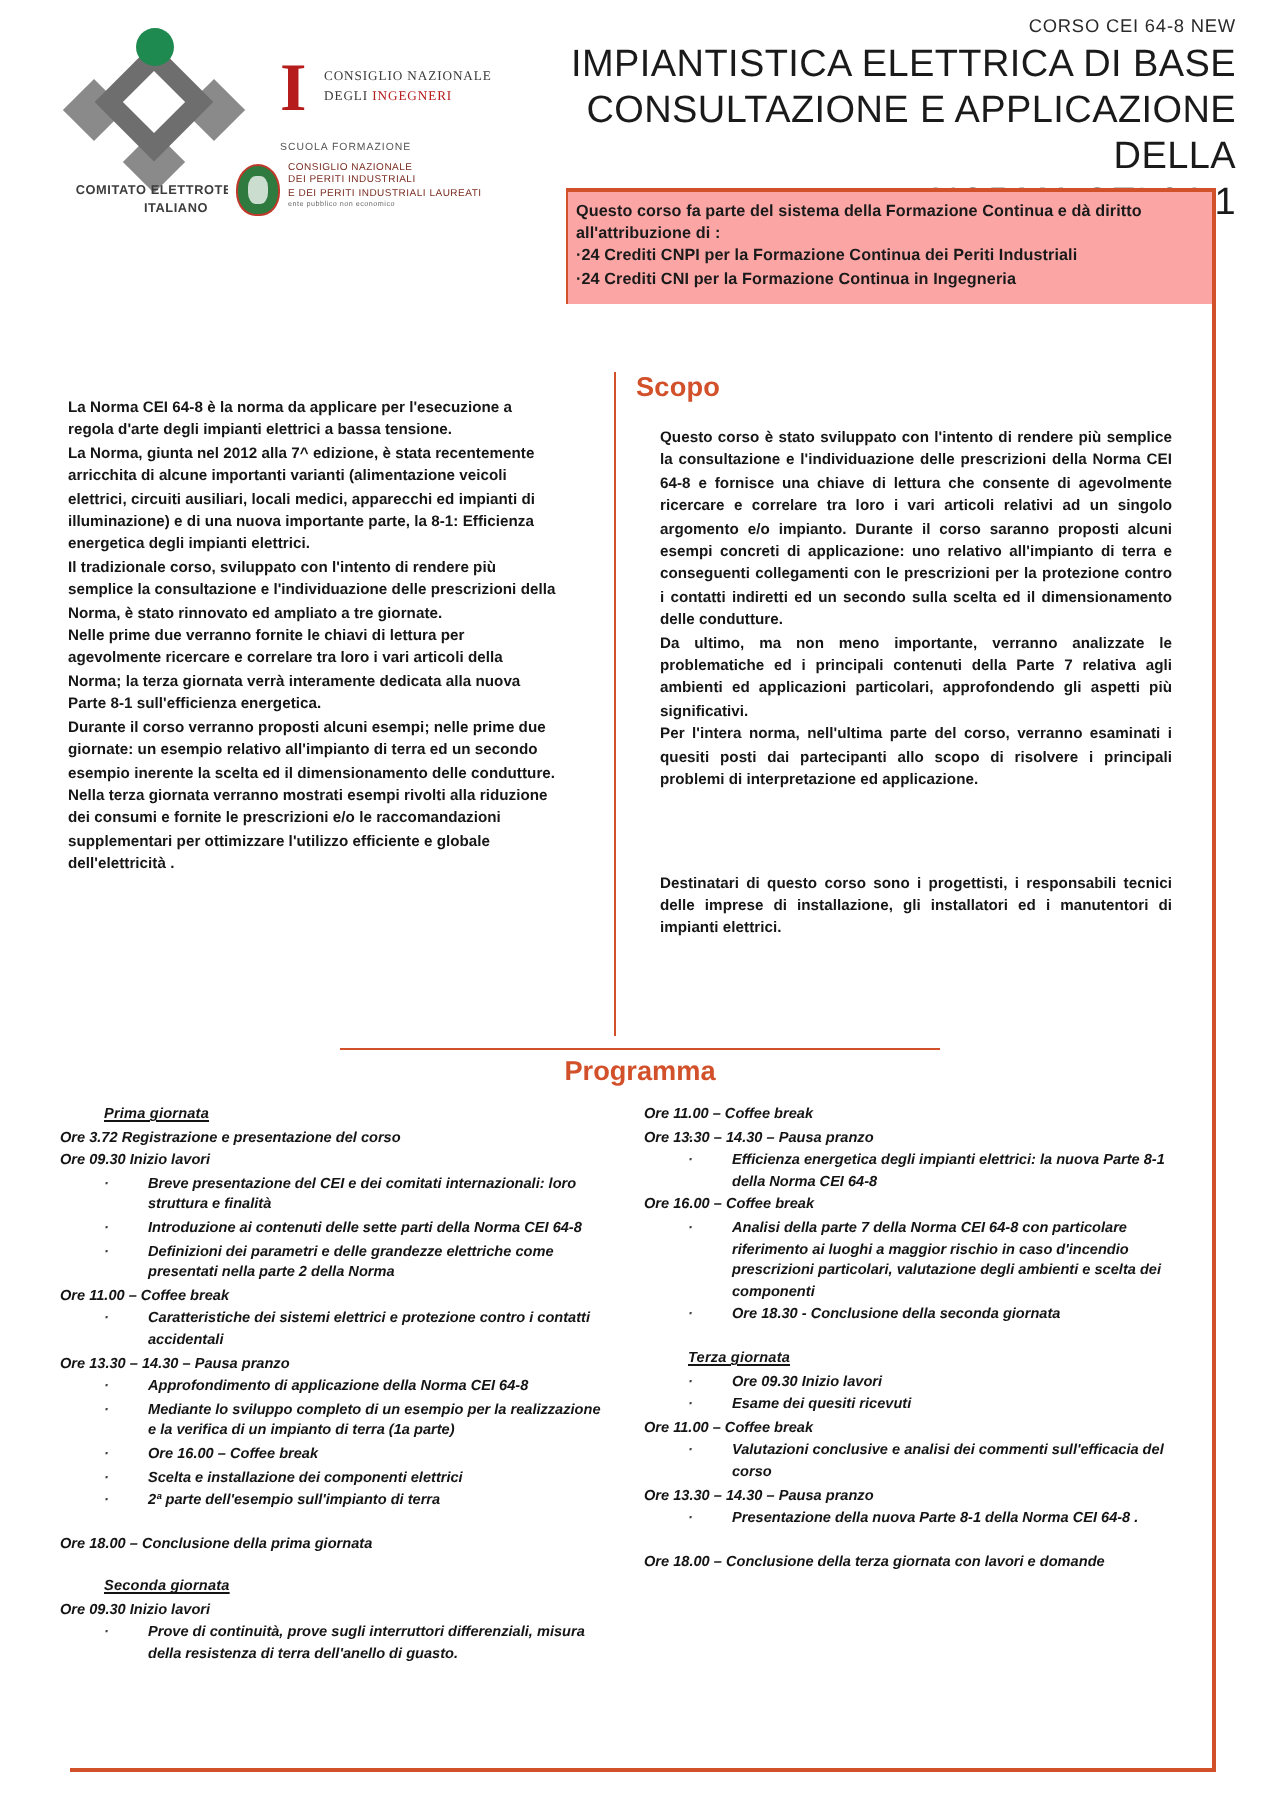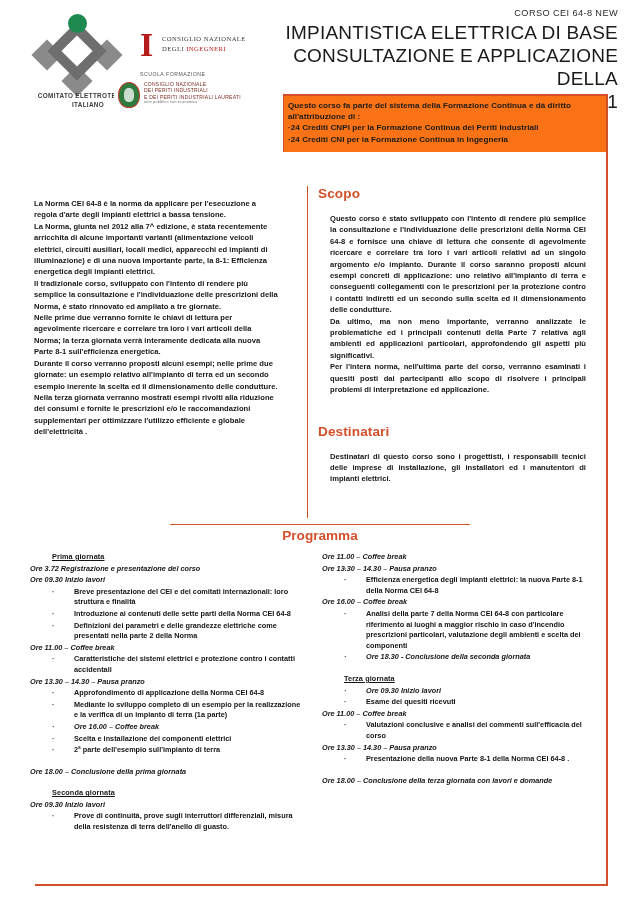--- a/index.html
+++ b/index.html
@@ -182,21 +182,21 @@
   }
 
   
   .info-box {
     position: absolute;
     left: 283px;
     top: 94px;
     width: 325px;
     padding: 4px 6px 7px 4px;
     box-sizing: border-box;
-    background: #f97316;
+    background: #fca5a5;
     border-top: 2.2px solid #d2502a;
     border-left: 1.6px solid #d2502a;
     border-right: 2.2px solid #d2502a;
     border-bottom: none;
   }
   .info-box p {
     margin: 0;
     font-size: 8.1px;
     line-height: 11.2px;
     color: #1a1a1a;
@@ -322,20 +322,21 @@
     padding: 0;
   }
   ul.items li {
     position: relative;
     font-size: 7.3px;
     line-height: 10.6px;
     font-weight: 600;
     color: #141414;
     padding-left: 44px;
     margin: 0 0 1px 0;
+    font-style: italic;
   }
   ul.items li .dot {
     position: absolute;
     left: 22px;
     top: 0px;
     font-size: 7.3px;
     color: #444;
   }
   ul.items li.ital {
     font-style: italic;
@@ -425,21 +426,20 @@
     <div>
       <div class="sec-head">Scopo</div>
       <div class="body-text just">
         <p>Questo corso è stato sviluppato con l'intento di rendere più semplice la consultazione e l'individuazione delle prescrizioni della Norma CEI 64-8 e fornisce una chiave di lettura che consente di agevolmente ricercare e correlare tra loro i vari articoli relativi ad un singolo argomento e/o impianto. Durante il corso saranno proposti alcuni esempi concreti di applicazione: uno relativo all'impianto di terra e conseguenti collegamenti con le prescrizioni per la protezione contro i contatti indiretti ed un secondo sulla scelta ed il dimensionamento delle condutture.</p>
         <p>Da ultimo, ma non meno importante, verranno analizzate le problematiche ed i principali contenuti della Parte 7 relativa agli ambienti ed applicazioni particolari, approfondendo gli aspetti più significativi.</p>
         <p>Per l'intera norma, nell'ultima parte del corso, verranno esaminati i quesiti posti dai partecipanti allo scopo di risolvere i principali problemi di interpretazione ed applicazione.</p>
       </div>
     </div>
     <div style="height:16px"></div>
     <div>
-      <div class="sec-head">Destinatari</div>
       <div class="body-text just">
         <p>Destinatari di questo corso sono i progettisti, i responsabili tecnici delle imprese di installazione, gli installatori ed i manutentori di impianti elettrici.</p>
       </div>
     </div>
   </div>
 
   <div class="prog-rule"></div>
   <div class="prog-head">Programma</div>
 
   <div class="prog-left">

